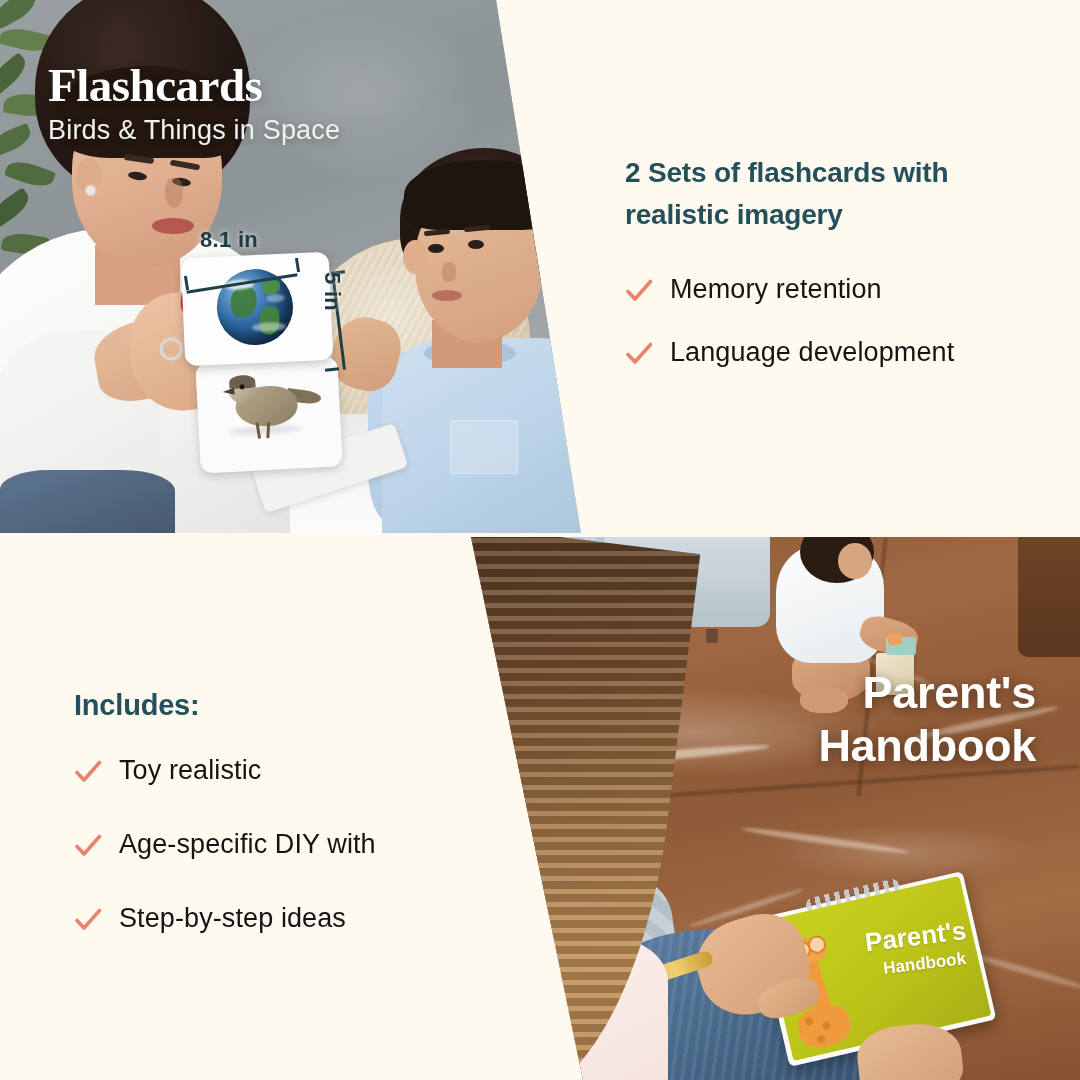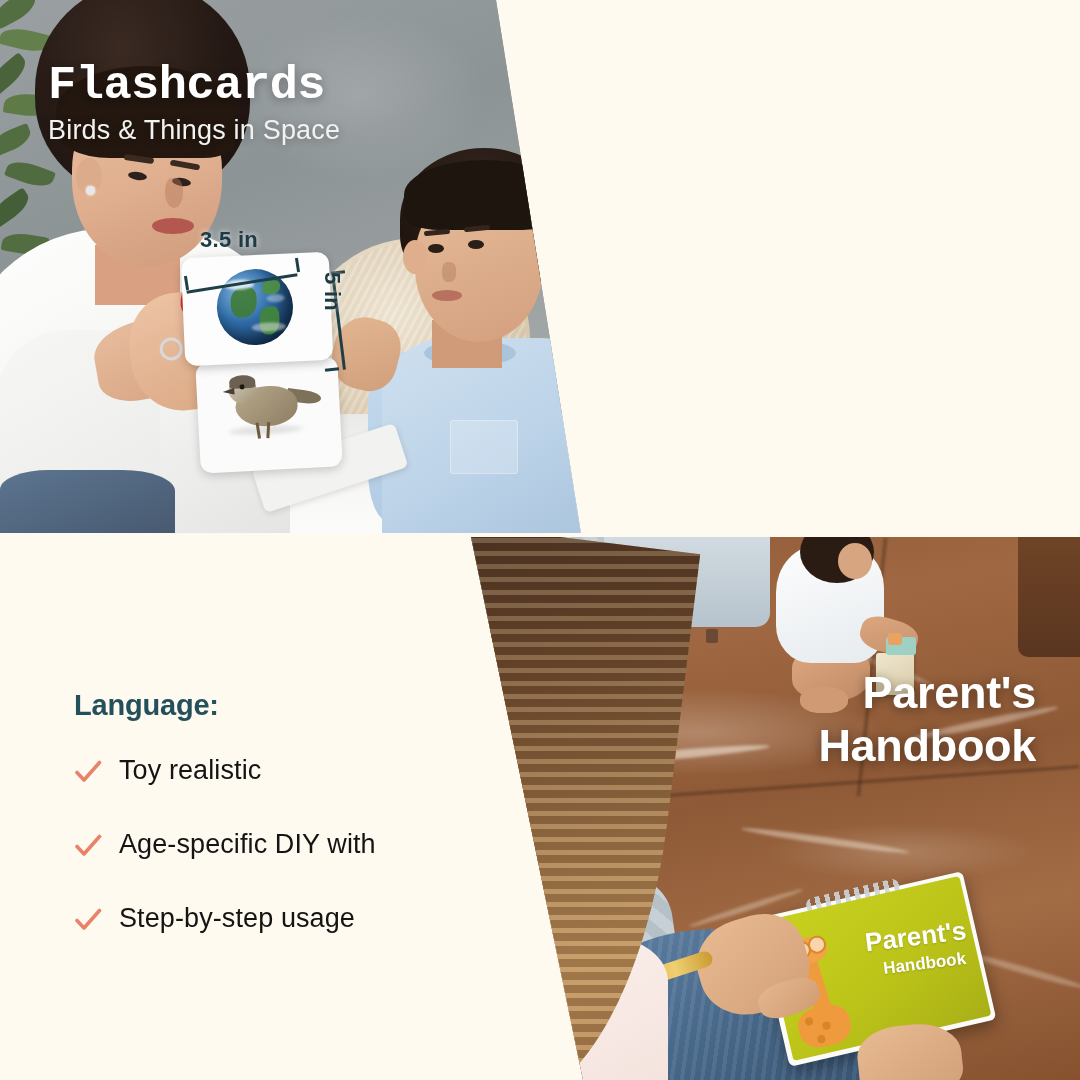--- a/index.html
+++ b/index.html
@@ -143,21 +143,21 @@
   
   .dim-line{position:absolute;background:#1f3f47;}
   .dim-cap{position:absolute;background:#1f3f47;}
   .dim-text{position:absolute;color:#1c3b44;font-weight:700;font-size:22px;
     font-family:"Liberation Sans", sans-serif;letter-spacing:.3px;
     text-shadow:0 0 6px rgba(255,255,255,.75);}
   .dim-text.vert{transform:rotate(90deg);transform-origin:left top;}
 
   
   .tl-title{position:absolute;left:48px;top:62px;color:#ffffff;
-    font-family:Liberation Mono, monospace;font-weight:700;font-size:47px;
+    font-family:Liberation Serif, serif;font-weight:700;font-size:47px;
     letter-spacing:-.5px;line-height:1;
     text-shadow:0 2px 10px rgba(0,0,0,.30);}
   .tl-sub{position:absolute;left:48px;top:116px;color:#f2f2f0;
     font-family:"Liberation Sans", sans-serif;font-weight:400;font-size:27px;
     letter-spacing:.2px;line-height:1.1;
     text-shadow:0 2px 8px rgba(0,0,0,.30);}
 
   
   .tr-panel{position:absolute;left:600px;top:60px;width:460px;}
   .tr-head{color:#24505C;font-family:"Liberation Sans", sans-serif;
@@ -395,66 +395,90 @@
           <span class="cloudwisp" style="left:8px;top:10px;width:30px;height:10px;"></span>
           <span class="cloudwisp" style="left:34px;top:54px;width:34px;height:9px;opacity:.6;"></span>
           <span class="cloudwisp" style="left:50px;top:26px;width:18px;height:8px;opacity:.5;"></span>
         </span>
       </div>
 
       <div>
         <span class="dim-line" style="left:186px;top:282px;width:112px;height:3px;transform:rotate(-9deg);"></span>
         <span class="dim-cap" style="left:185px;top:276px;width:3px;height:14px;transform:rotate(-9deg);"></span>
         <span class="dim-cap" style="left:296px;top:258px;width:3px;height:14px;transform:rotate(-9deg);"></span>
-        <span class="dim-text" style="left:200px;top:227px;">3.5 in</span>
+        <span class="dim-text" style="left:200px;top:227px;">8.1 in</span>
       </div>
       <div>
         <span class="dim-line" style="left:337px;top:272px;width:3px;height:98px;transform:rotate(-7deg);"></span>
         <span class="dim-cap" style="left:331px;top:271px;width:14px;height:3px;transform:rotate(-7deg);"></span>
         <span class="dim-cap" style="left:325px;top:368px;width:14px;height:3px;transform:rotate(-7deg);"></span>
         <span class="dim-text vert" style="left:345px;top:272px;">5 in</span>
       </div>
 
       <div class="tl-title">Flashcards</div>
       <div class="tl-sub">Birds &amp; Things in Space</div>
     </div>
   </div>
 
-
-  <div class="seam"></div>
-
-  <div class="bl-panel">
-    <div class="bl-head">Language:</div>
-    <div class="bl-bullets">
+  <div class="tr-panel">
+    <div class="tr-head">2 Sets of flashcards with realistic imagery</div>
+    <div class="bullets">
 
       <div class="bullet">
         <span class="check">
           <svg viewBox="0 0 28 28" width="28" height="28" aria-hidden="true">
             <path d="M3 14.5 L10 22 L25.5 4.5" fill="none" stroke="#E8836A" stroke-width="3.6" stroke-linecap="round" stroke-linejoin="round"></path>
           </svg>
         </span>
-        <span class="b-label">Toy realistic</span>
+        <span class="b-label">Memory retention</span>
       </div>
 
       <div class="bullet">
         <span class="check">
           <svg viewBox="0 0 28 28" width="28" height="28" aria-hidden="true">
             <path d="M3 14.5 L10 22 L25.5 4.5" fill="none" stroke="#E8836A" stroke-width="3.6" stroke-linecap="round" stroke-linejoin="round"></path>
           </svg>
         </span>
-        <span class="b-label">Age-specific DIY with</span>
-      </div>
+        <span class="b-label">Language development</span>
+      </div>
+
+    </div>
+  </div>
+
+  <div class="seam"></div>
+
+  <div class="bl-panel">
+    <div class="bl-head">Includes:</div>
+    <div class="bl-bullets">
 
       <div class="bullet">
         <span class="check">
           <svg viewBox="0 0 28 28" width="28" height="28" aria-hidden="true">
             <path d="M3 14.5 L10 22 L25.5 4.5" fill="none" stroke="#E8836A" stroke-width="3.6" stroke-linecap="round" stroke-linejoin="round"></path>
           </svg>
         </span>
-        <span class="b-label">Step-by-step usage</span>
+        <span class="b-label">Toy realistic</span>
+      </div>
+
+      <div class="bullet">
+        <span class="check">
+          <svg viewBox="0 0 28 28" width="28" height="28" aria-hidden="true">
+            <path d="M3 14.5 L10 22 L25.5 4.5" fill="none" stroke="#E8836A" stroke-width="3.6" stroke-linecap="round" stroke-linejoin="round"></path>
+          </svg>
+        </span>
+        <span class="b-label">Age-specific DIY with</span>
+      </div>
+
+      <div class="bullet">
+        <span class="check">
+          <svg viewBox="0 0 28 28" width="28" height="28" aria-hidden="true">
+            <path d="M3 14.5 L10 22 L25.5 4.5" fill="none" stroke="#E8836A" stroke-width="3.6" stroke-linecap="round" stroke-linejoin="round"></path>
+          </svg>
+        </span>
+        <span class="b-label">Step-by-step ideas</span>
       </div>
 
     </div>
   </div>
 
   <div class="photo-br">
     <div class="br-scene">
       <div class="floor"></div>
 
       <span class="vein" style="left:120px;top:214px;width:210px;height:9px;transform:rotate(-5deg);"></span>

